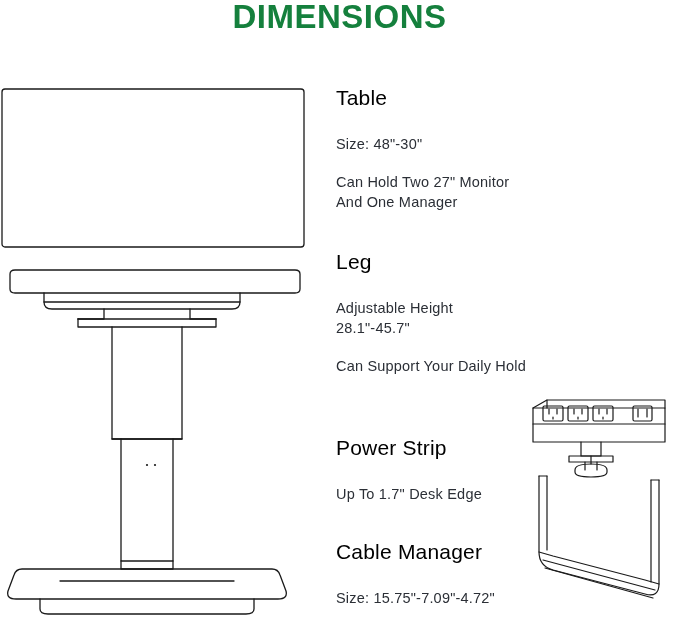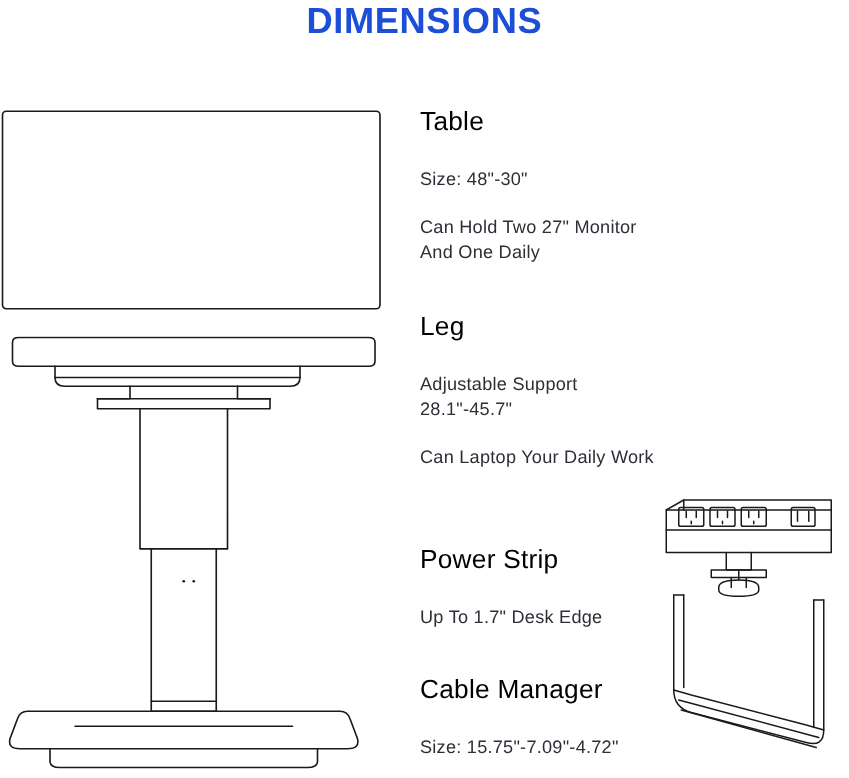--- a/index.html
+++ b/index.html
@@ -17,24 +17,24 @@
     overflow: hidden;
   }
 
   
   .title {
     position: absolute;
     top: 0px;
     left: 0;
     width: 679px;
     text-align: center;
-    font-size: 29px;
+    font-size: 33px;
     font-weight: bold;
     letter-spacing: 0.5px;
-    color: #1d4ed8;
+    color: #15803d;
     line-height: 34px;
   }
 
   
   .illus-col {
     position: absolute;
     left: 0px;
     top: 78px;
     width: 310px;
     height: 544px;
@@ -121,30 +121,30 @@
 </div>
 
 <div class="text-col">
 
   <div class="blk" id="blk-table">
     <div class="sec-head">Table</div>
     <div class="gap-a"></div>
     <div class="sec-line">Size: 48"-30"</div>
     <div class="gap-b"></div>
     <div class="sec-line">Can Hold Two 27" Monitor</div>
-    <div class="sec-line">And One Daily</div>
+    <div class="sec-line">And One Manager</div>
   </div>
 
   <div class="blk" id="blk-leg">
     <div class="sec-head">Leg</div>
     <div class="gap-a"></div>
-    <div class="sec-line">Adjustable Support</div>
+    <div class="sec-line">Adjustable Height</div>
     <div class="sec-line">28.1"-45.7"</div>
     <div class="gap-b"></div>
-    <div class="sec-line">Can Laptop Your Daily Work</div>
+    <div class="sec-line">Can Support Your Daily Hold</div>
   </div>
 
   <div class="blk" id="blk-power">
     <div class="sec-head">Power Strip</div>
     <div class="gap-a"></div>
     <div class="sec-line">Up To 1.7" Desk Edge</div>
   </div>
 
   <div class="blk" id="blk-cable">
     <div class="sec-head">Cable Manager</div>

